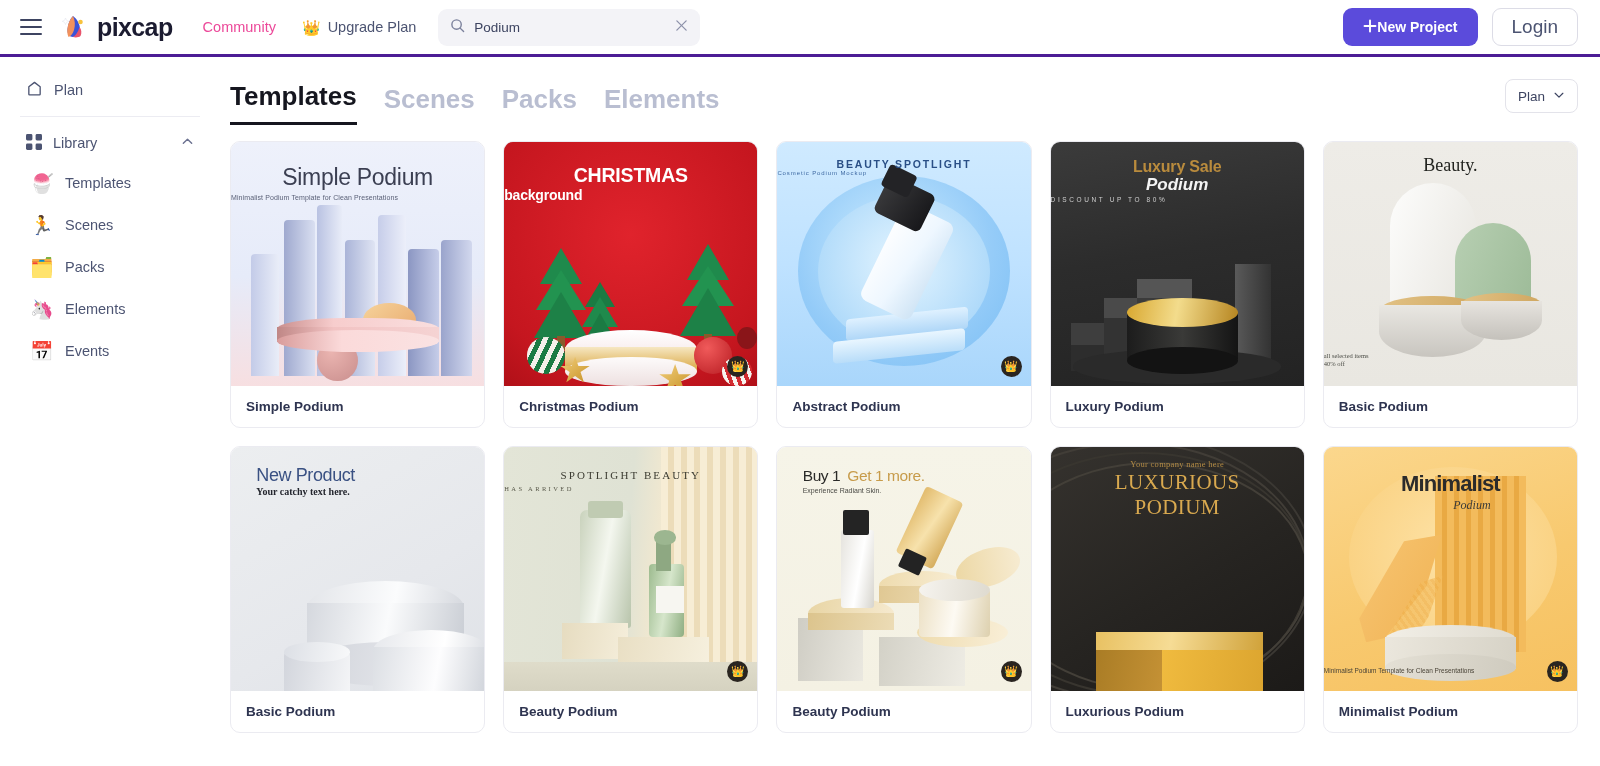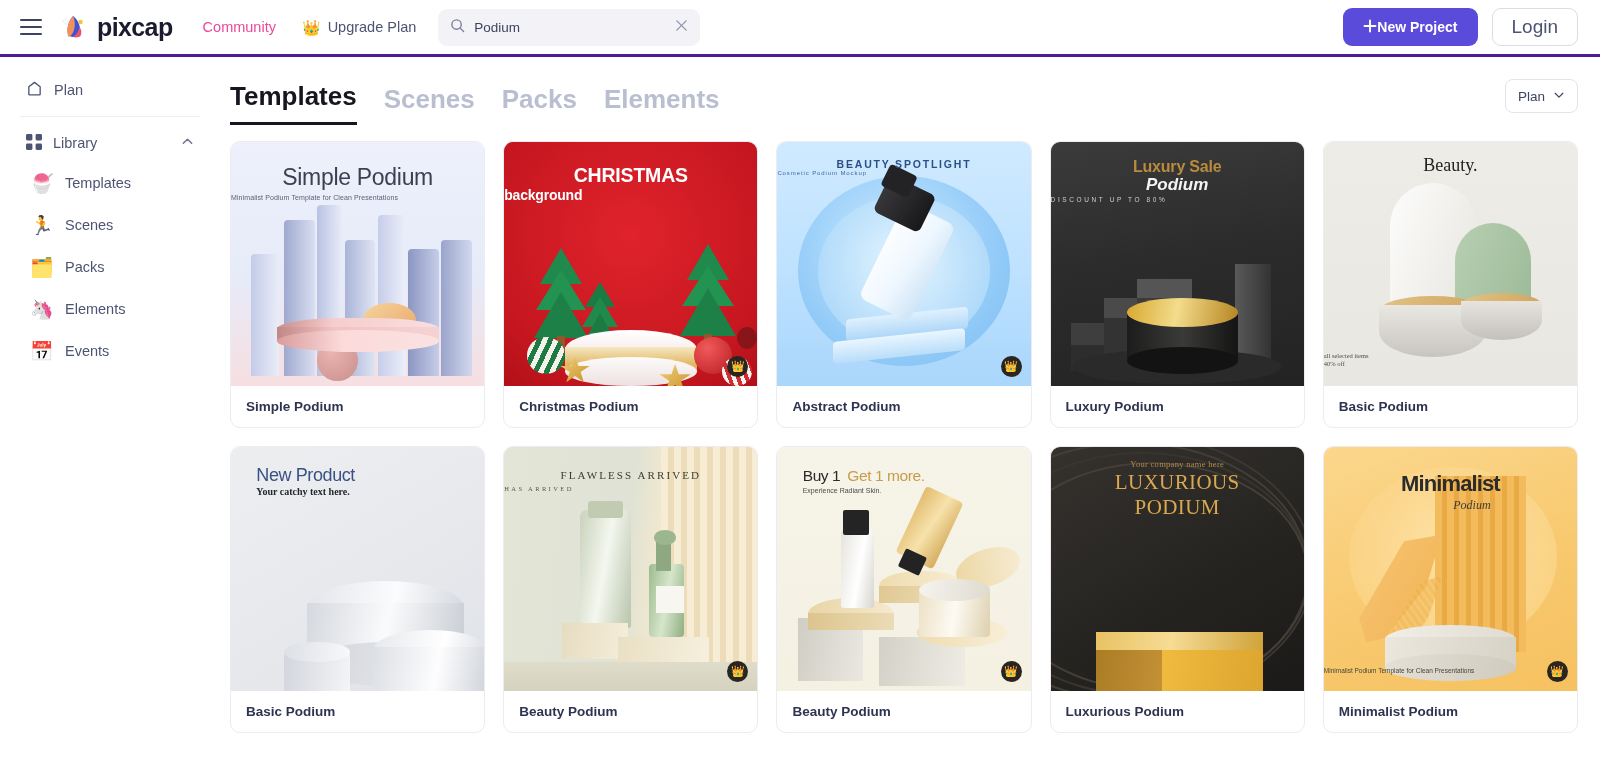--- a/index.html
+++ b/index.html
@@ -408,21 +408,21 @@
                  background:linear-gradient(100deg,#c9d2bc,#f4f7ef 48%,#b8c4ab);"></div>
             <div class="rect" style="left:33%;top:22%;width:14%;height:7%;background:#c0cbb2;border-radius:3px;"></div>
             <div class="rect" style="left:57%;top:48%;width:14%;height:30%;border-radius:4px;
                  background:linear-gradient(100deg,#9dbb8f,#d6e6cb 50%,#8fae82);"></div>
             <div class="rect" style="left:60%;top:57%;width:11%;height:11%;background:#f7f6f1;"></div>
             <div class="rect" style="left:60%;top:38%;width:6%;height:13%;background:#8ea882;"></div>
             <div class="ell" style="left:59%;top:34%;width:9%;height:6%;background:#9cb690;"></div>
             <div class="rect" style="left:23%;top:72%;width:26%;height:15%;background:linear-gradient(100deg,#e6dcc0,#f5eedb);"></div>
             <div class="rect" style="left:45%;top:78%;width:36%;height:13%;background:linear-gradient(100deg,#e9dfc4,#f6f0de);"></div>
             <div class="rect" style="left:0;top:88%;width:100%;height:12%;background:linear-gradient(180deg,#dfdcca,#d5d2c0);"></div>
-            <div class="t-title" style="top:9%;font-family:'Liberation Serif',serif;font-size:11px;color:#3c3c32;letter-spacing:2.1px;">FLAWLESS ARRIVED</div>
+            <div class="t-title" style="top:9%;font-family:'Liberation Serif',serif;font-size:11px;color:#3c3c32;letter-spacing:2.1px;">SPOTLIGHT BEAUTY</div>
             <div class="t-sub" style="top:15.5%;font-family:'Liberation Serif',serif;font-size:6.5px;color:#5a5a4c;letter-spacing:2.4px;">HAS ARRIVED</div>
           </div>
           <div class="crown-badge">
             <span>👑</span>
           </div>
         </div>
         <div class="card-label">Beauty Podium</div>
       </div>
 
       <div class="card">

